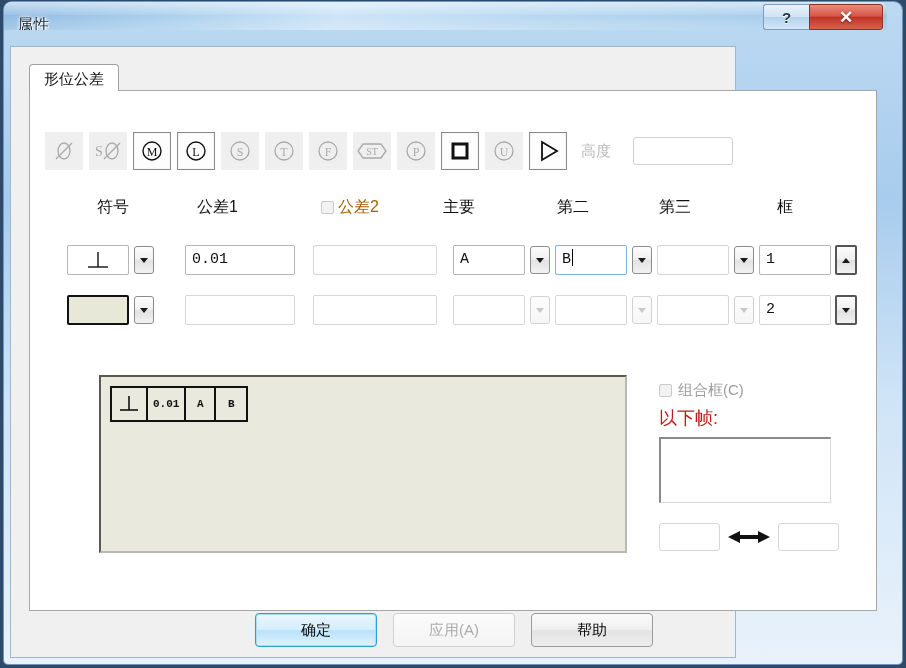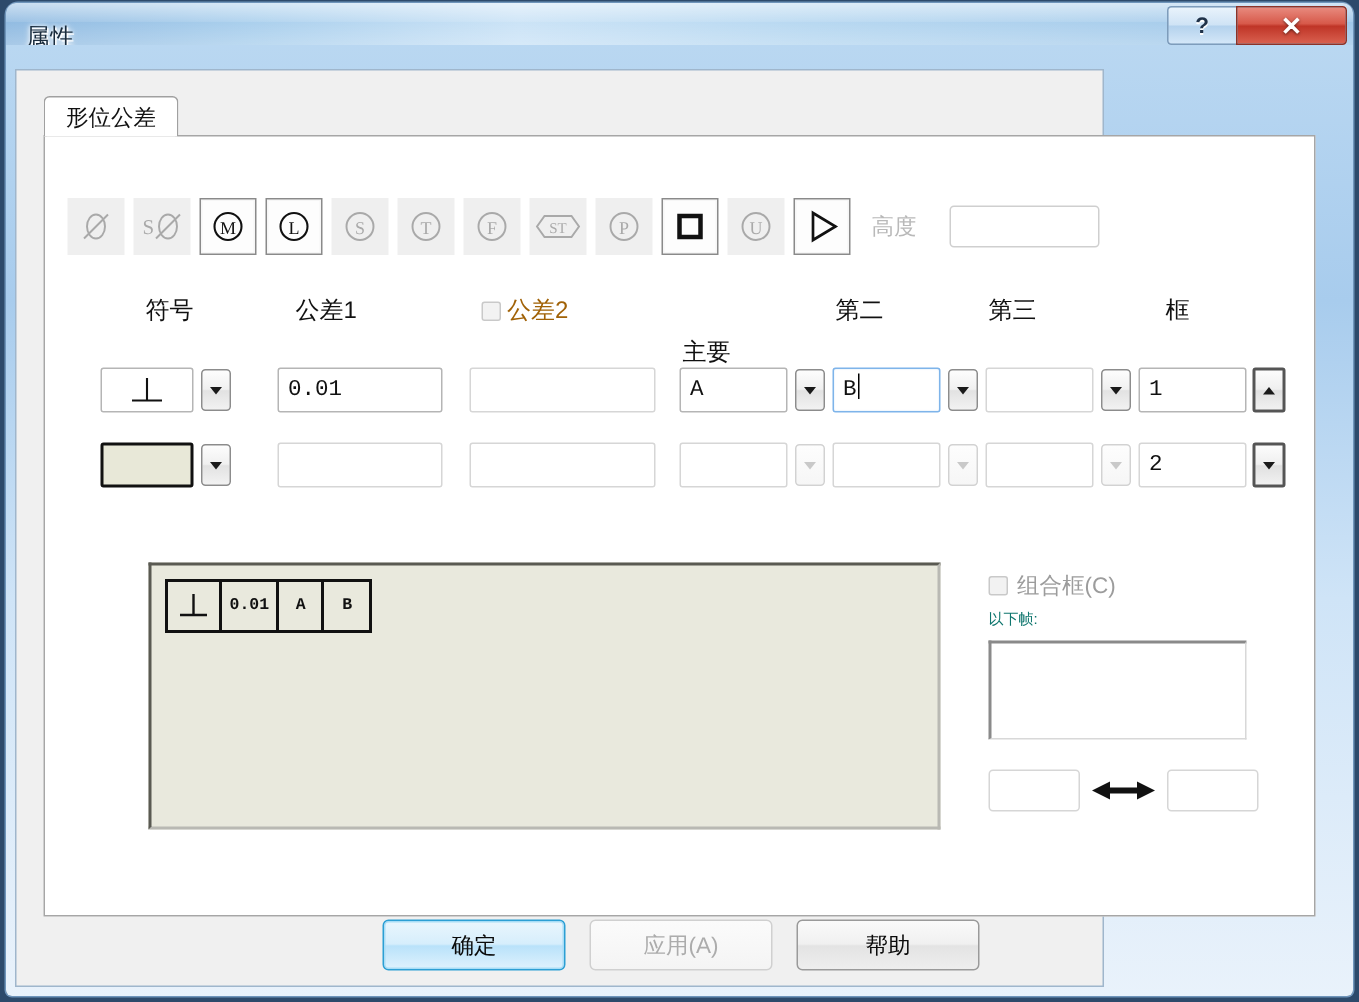--- a/index.html
+++ b/index.html
@@ -18,21 +18,21 @@
     left: 4px; top: 2px;
     width: 898px; height: 662px;
     border-radius: 8px 8px 4px 4px;
     background: linear-gradient(to bottom, #bcd9f2 0%, #a8cced 30%, #cfe4f7 60%, #e9f2fb 100%);
     box-shadow: 0 0 0 1px #6f95bb;
     box-sizing: border-box;
     padding: 0;
   }
   .titlebar {
     position: absolute;
-    left: 0; top: 0; right: 0; height: 28px;
+    left: 0; top: 0; right: 15px; height: 28px;
     border-radius: 7px 7px 0 0;
     background:
       linear-gradient(to bottom,
         rgba(255,255,255,0.55) 0%,
         rgba(255,255,255,0.15) 45%,
         rgba(255,255,255,0.05) 46%,
         rgba(255,255,255,0.25) 100%),
       linear-gradient(to right, #8cb8e0 0%, #a6cdec 18%, #c9e2f6 38%, #b4d6f0 60%, #9cc5e8 100%);
     overflow: hidden;
   }
@@ -308,22 +308,22 @@
     display: flex; align-items: center; gap: 6px;
     font-size: 15px;
     color: #9c9c9c;
   }
   .cb.dim {
     border-color: #c9c9c9;
     background: #f2f2f2;
   }
   .below-label {
     margin-top: 6px;
-    font-size: 10px;
-    color: #0f766e;
+    font-size: 18px;
+    color: #b91c1c;
   }
   .listbox {
     margin-top: 7px;
     width: 172px; height: 66px;
     background: #ffffff;
     border: 1px solid #d8d8d8;
     border-top: 2px solid #8a8a8a;
     border-left: 2px solid #8a8a8a;
     box-sizing: border-box;
   }
@@ -493,21 +493,21 @@
         <div class="hdr" style="left:52px;">
           <span>符号</span>
         </div>
         <div class="hdr" style="left:152px;">
           <span>公差1</span>
         </div>
         <div class="hdr dim" style="left:276px;">
           <span class="cb dim"></span>
           <span>公差2</span>
         </div>
-        <div class="hdr" style="left:410px;margin-top:28px;">
+        <div class="hdr" style="left:398px;">
           <span>主要</span>
         </div>
         <div class="hdr" style="left:512px;">
           <span>第二</span>
         </div>
         <div class="hdr" style="left:614px;">
           <span>第三</span>
         </div>
         <div class="hdr" style="left:732px;">
           <span>框</span>

